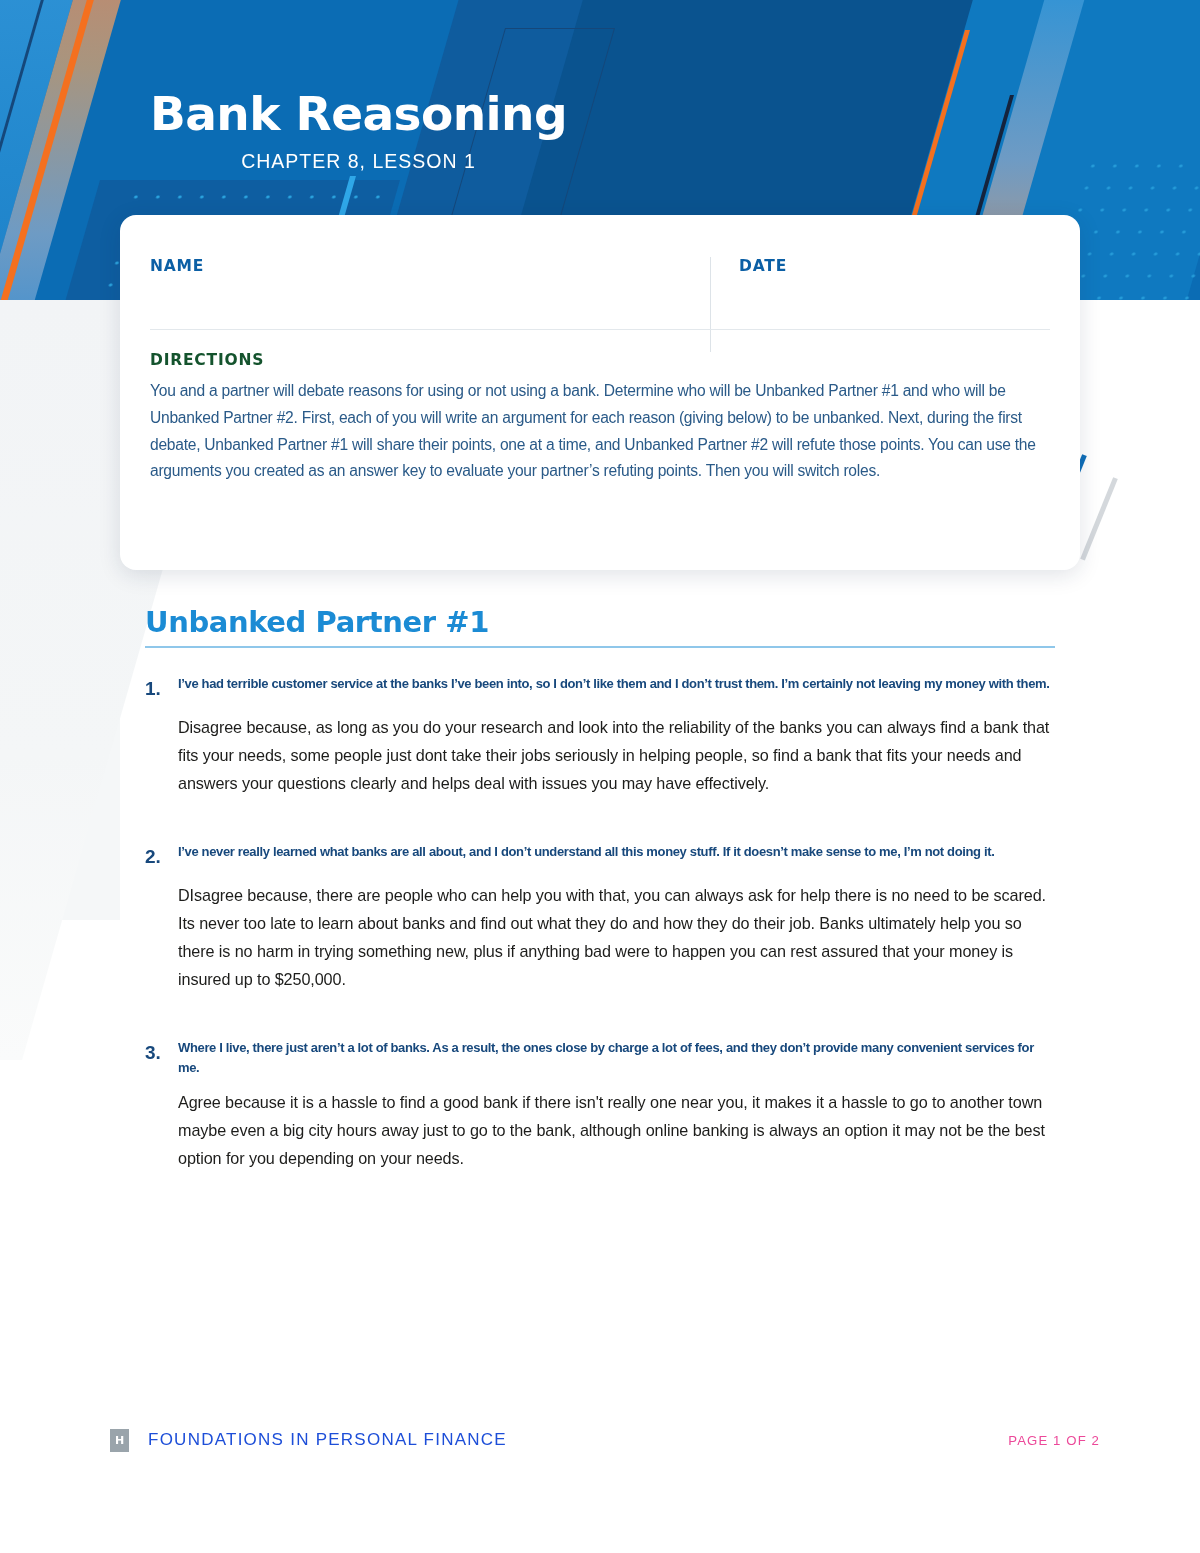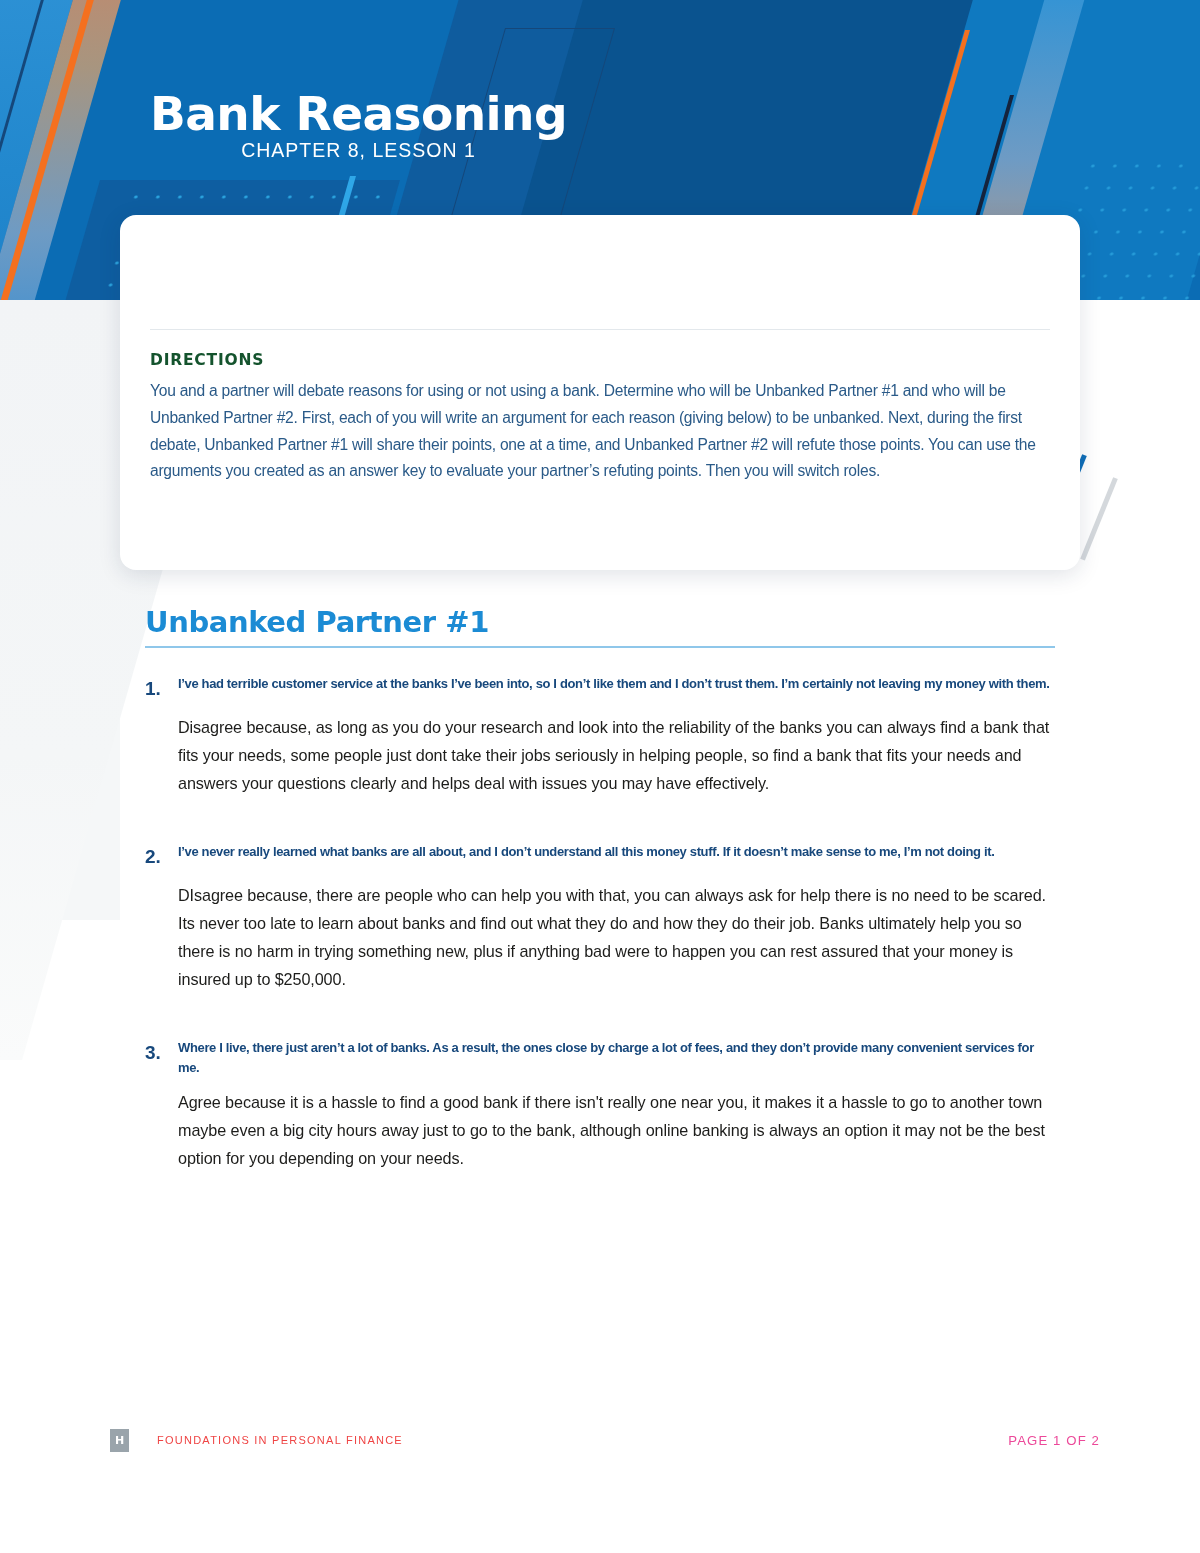--- a/index.html
+++ b/index.html
@@ -99,21 +99,21 @@
     background:#2FA7E8; transform:skewX(-16deg); transform-origin:top left;
   }
 
   .hdr-text { position:absolute; left:150px; top:90px; z-index:6; }
   .doc-title {
     font-size:47px; font-weight:800; color:#ffffff;
     letter-spacing:-0.6px; line-height:1.0;
     font-family:"DejaVu Sans", sans-serif;
   }
   .doc-sub {
-    margin-top:2px; font-size:19.5px; color:#ffffff;
+    margin-top:13px; font-size:19.5px; color:#ffffff;
     letter-spacing:1.0px; font-weight:400;
   }
 
   
   .grey-wedge {
     position:absolute; top:300px; left:-40px; width:280px; height:760px;
     background:linear-gradient(180deg,#F2F4F6 0%,#F4F6F7 60%,#FAFBFB 100%);
     transform:skewX(-16deg); transform-origin:top left;
     z-index:1;
   }
@@ -197,21 +197,21 @@
   .footer {
     position:absolute; left:110px; top:1428px; width:990px; height:24px;
     display:flex; align-items:center; z-index:6;
   }
   .footer-mark {
     width:19px; height:23px; background:#9AA4AB; color:#ffffff;
     font-size:11px; font-weight:700; display:flex; align-items:center;
     justify-content:center; font-family:"DejaVu Sans", sans-serif; flex:none;
   }
   .footer-title {
-    margin-left:28px; font-size:11px; color:#ef4444; letter-spacing:1.25px;
+    margin-left:19px; font-size:17px; color:#1d4ed8; letter-spacing:1.25px;
   }
   .footer-page {
     margin-left:auto; font-size:13.2px; color:#ec4899; letter-spacing:1.1px;
   }
 </style>
 </head>
 <body>
 
 <div class="page">
 
@@ -241,20 +241,30 @@
     </div>
   </div>
 
   <div class="grey-wedge2"></div>
   <div class="grey-wedge"></div>
 
   <div class="side-slash-blue"></div>
   <div class="side-slash-grey"></div>
 
   <div class="card">
+    <div class="field-row">
+      <div class="field name">
+        <div class="field-label">NAME</div>
+        <div class="field-value"></div>
+      </div>
+      <div class="field date">
+        <div class="field-label">DATE</div>
+        <div class="field-value"></div>
+      </div>
+    </div>
 
     <div class="card-divider"></div>
 
     <div class="directions">
       <div class="directions-title">DIRECTIONS</div>
       <div class="directions-body">You and a partner will debate reasons for using or not using a bank. Determine who will be Unbanked Partner #1 and who will be Unbanked Partner #2. First, each of you will write an argument for each reason (giving below) to be unbanked. Next, during the first debate, Unbanked Partner #1 will share their points, one at a time, and Unbanked Partner #2 will refute those points. You can use the arguments you created as an answer key to evaluate your partner’s refuting points. Then you will switch roles.</div>
     </div>
   </div>
 
   <div class="content">

